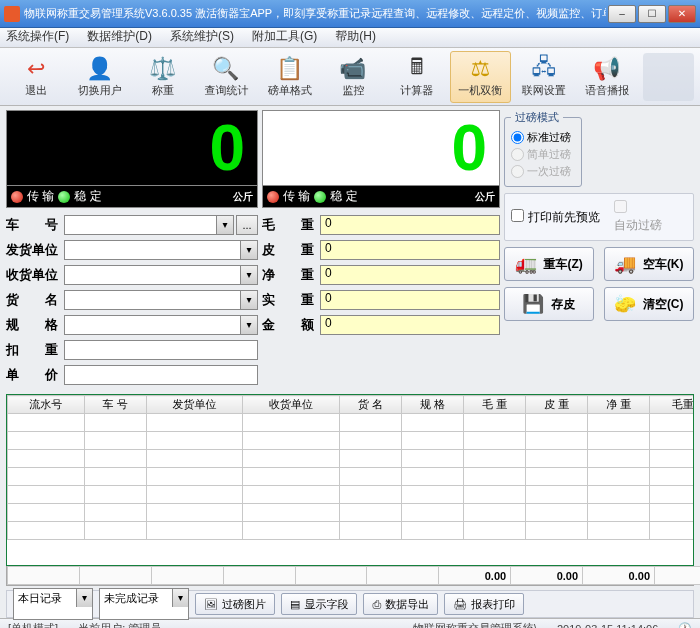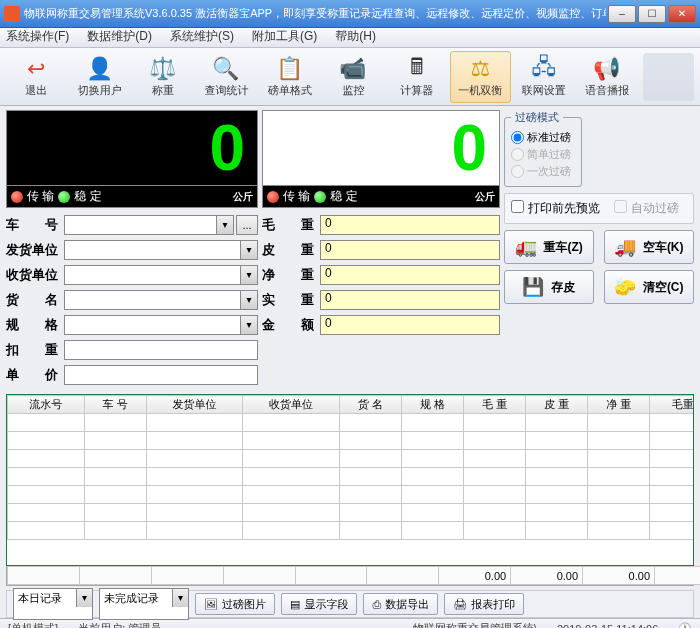--- a/index.html
+++ b/index.html
@@ -38,33 +38,33 @@
 .finput { flex: 1; height: 20px; border: 1px solid #888; background: #fff; padding: 0 4px; font-size: 12px; }
 .dotsbtn { width: 22px; height: 20px; margin-left: 2px; border: 1px solid #888; background: linear-gradient(#f4f4f4,#dcdcdc); font-size: 11px; cursor: pointer; text-align: center; line-height: 18px; }
 .valinput { flex: 1; height: 20px; border: 1px solid #888; background: #ffffc8; padding: 0 4px; font-size: 12px; }
 fieldset { border: 1px solid #9aa4b8; border-radius: 3px; padding: 4px 6px 6px; font-size: 11px; }
 fieldset legend { padding: 0 4px; color: #2a4a7a; }
 .radio-row { display: flex; align-items: center; gap: 3px; height: 17px; }
 .radio-row input { margin: 0; }
 .groups { display: flex; gap: 6px; }
 .chkrow { display: flex; align-items: center; gap: 14px; border: 1px solid #c8ccd6; padding: 6px 6px; border-radius: 2px; background: #f4f6fb; }
 .chkrow label { display: flex; align-items: flex-start; gap: 4px; }
-.chkrow .dim { color: #999; }
+.chkrow .dim { color: #999; flex-direction: column; }
 .btnrow { display: flex; gap: 10px; }
 .bigbtn { flex: 1; height: 34px; border: 1px solid #9aa4b8; border-radius: 3px; background: linear-gradient(#fdfdfe,#e6e9f1); display: flex; align-items: center; justify-content: center; gap: 6px; font-size: 12px; font-weight: bold; cursor: pointer; }
 .bigbtn.dis { color: #999; cursor: default; }
 .bigbtn .bicon { font-size: 18px; }
 .truck-red { color: #c23; }
 .truck-blue { color: #26a; }
 .tablewrap { margin: 4px 6px 0; border: 1px solid #15803d; background: #fff; height: 172px; overflow: auto; position: relative; }
 table { border-collapse: collapse; width: 720px; font-size: 11px; }
 th, td { border: 1px solid #c8c8c8; height: 18px; padding: 0 4px; white-space: nowrap; text-align: center; }
 th { background: linear-gradient(#fafafa,#e6e6e6); font-weight: normal; }
 .totalsrow td { text-align: right; background: #fafafa; }
-.totalswrap { margin: 0 6px; border: 1px solid #a7a7a7; border-top: none; background: #fff; }
+.totalswrap { margin: 0 6px; border: 1px solid #a7a7a7; border-top: none; background: #fff; font-weight: bold; }
 .bottombar { margin: 4px 6px 0; height: 28px; display: flex; align-items: center; gap: 6px; background: #eef0f5; border: 1px solid #c8ccd6; padding: 0 6px; }
 .bcombo { height: 32px; border: 1px solid #888; background: #fff; padding: 0 18px 0 4px; position: relative; font-size: 11px; line-height: 18px; }
 .bcombo::after { content: "▾"; position: absolute; right: 0; top: 0; width: 15px; height: 18px; background: linear-gradient(#f0f0f0,#d0d0d0); border-left: 1px solid #888; text-align: center; line-height: 18px; font-size: 10px; }
 .bbtn { height: 22px; border: 1px solid #9aa4b8; border-radius: 2px; background: linear-gradient(#fdfdfe,#e6e9f1); padding: 0 8px; display: flex; align-items: center; gap: 4px; font-size: 11px; cursor: pointer; }
 .statusstrip { height: 20px; background: linear-gradient(#f3f5f9,#dfe3ec); border-top: 1px solid #b5b5b5; display: flex; align-items: center; font-size: 11px; color: #444; padding: 0 8px; gap: 20px; }
 .statusstrip .fill { flex: 1; }
 </style>
 </head>
 <body>
 

